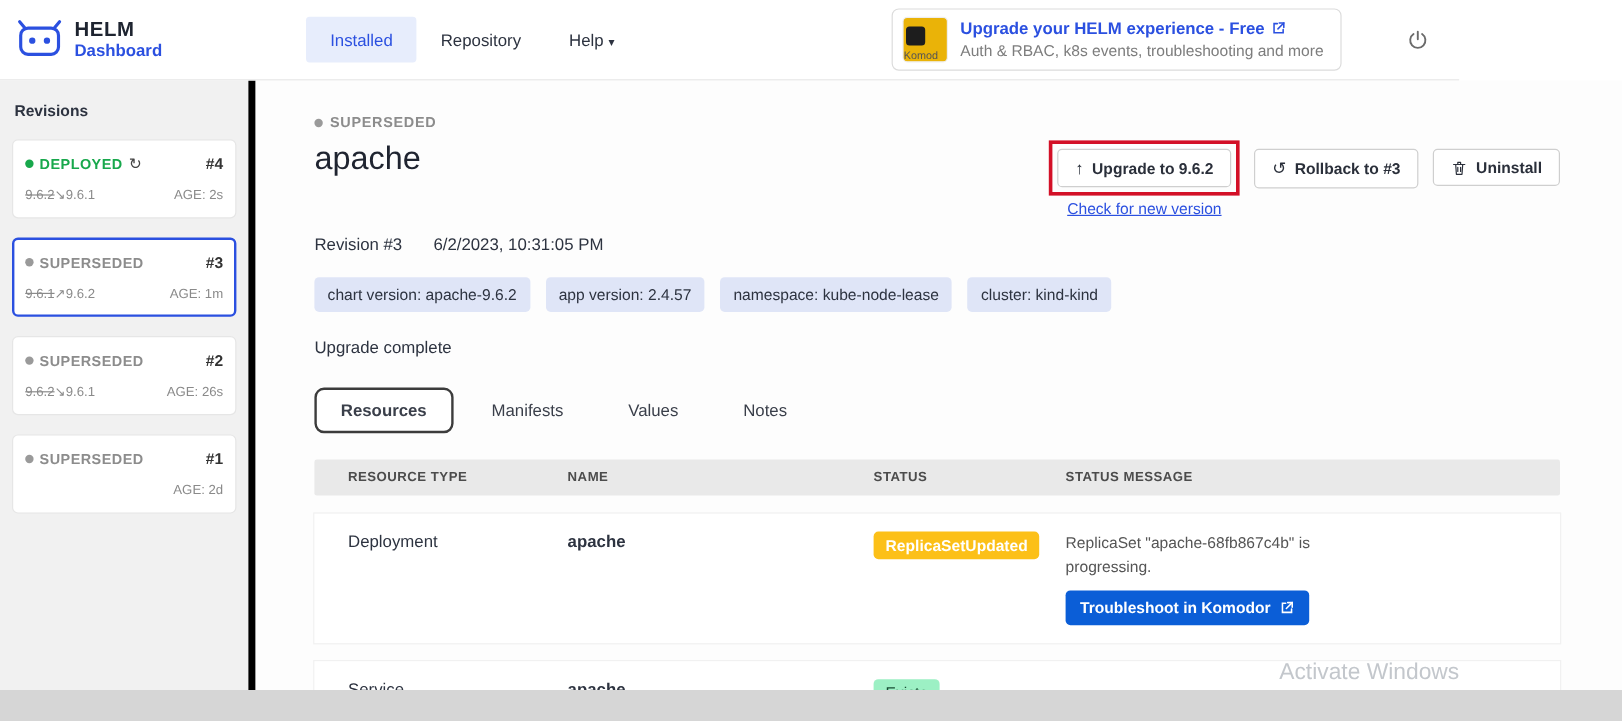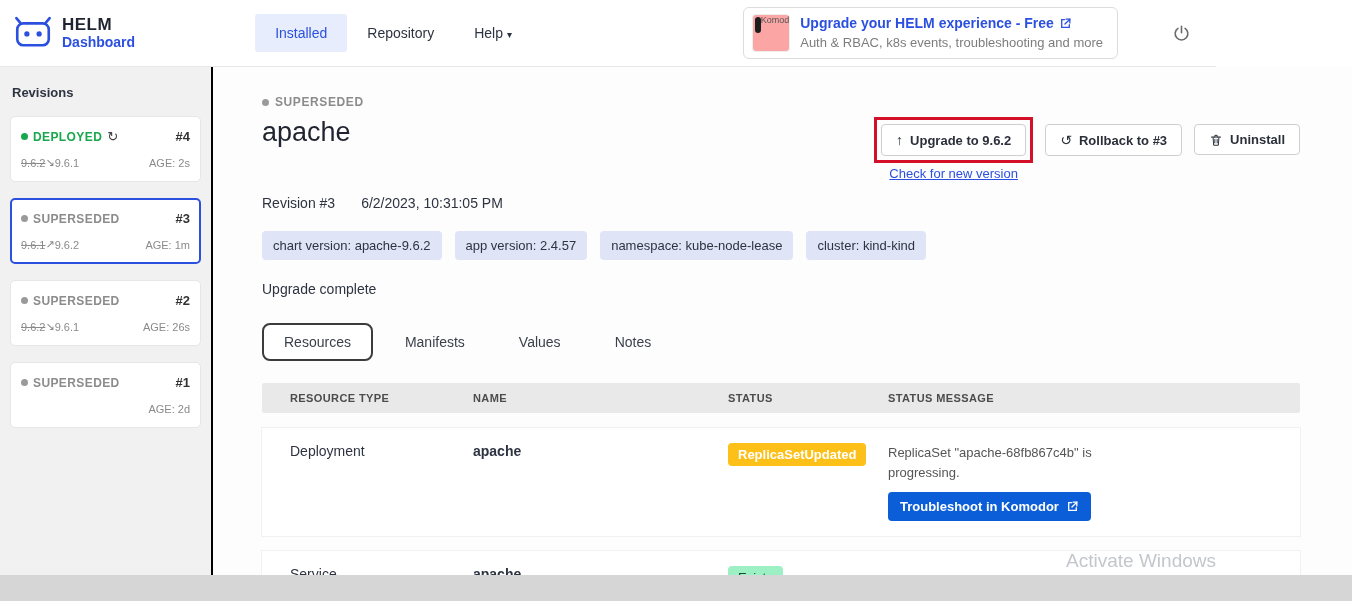--- a/index.html
+++ b/index.html
@@ -9,30 +9,30 @@
   .header { position:absolute; top:0; left:0; width:1216px; height:67px; background:#fff; border-bottom:1px solid #e8e8e8; display:flex; align-items:center; padding:0 18px 0 12px; z-index:5; }
   .logo { display:flex; align-items:center; gap:8px; cursor:pointer; }
   .logo-text { display:flex; flex-direction:column; line-height:1.1; }
   .logo-title { font-size:17px; font-weight:bold; color:#1e2430; letter-spacing:0.5px; }
   .logo-subtitle { font-size:14px; font-weight:bold; color:#2b50e0; }
   .nav { display:flex; align-items:center; margin-left:120px; }
   .nav-item { font-size:14px; color:#2d3340; text-decoration:none; cursor:pointer; padding:11px 20px; border-radius:3px; white-space:nowrap; }
   .nav-item.active { background:#e7edfc; color:#2b50e0; }
   .caret { font-size:10px; color:#2d3340; margin-left:4px; }
   .promo { margin-left:auto; margin-right:46px; display:flex; align-items:center; gap:10px; border:1px solid #dcdcdc; border-radius:6px; padding:6px 14px 6px 8px; height:52px; max-width:385px; cursor:pointer; }
-  .promo-img { width:38px; height:38px; border:1px solid #eee; border-radius:4px; overflow:hidden; display:flex; flex-direction:row; align-items:flex-start; justify-content:flex-end; background:#fca5a5; flex-shrink:0; }
+  .promo-img { width:38px; height:38px; border:1px solid #eee; border-radius:4px; overflow:hidden; display:flex; flex-direction:column; align-items:flex-start; justify-content:flex-end; background:#eab308; flex-shrink:0; }
   .promo-img .k-mark { width:16px; height:16px; background:#1d1d1d; border-radius:3px; margin:2px 0 3px 2px; }
   .promo-img span { font-size:9px; color:#555; white-space:nowrap; }
   .promo-texts { display:flex; flex-direction:column; line-height:1.45; overflow:hidden; }
   .promo-link { font-size:14px; font-weight:bold; color:#2b50e0; text-decoration:none; white-space:nowrap; display:flex; align-items:center; gap:5px; }
   .promo-sub { font-size:13px; color:#7d7d7d; white-space:nowrap; }
   .power-btn { width:34px; height:34px; display:flex; align-items:center; justify-content:center; cursor:pointer; }
 
   
-  .sidebar { position:absolute; top:67px; left:0; width:213px; height:508px; background:#f1f1f1; border-right:2px solid #000000; padding:18px 10px 0 10px; }
+  .sidebar { position:absolute; top:67px; left:0; width:213px; height:508px; background:#f1f1f1; border-right:6px solid #000000; padding:18px 10px 0 10px; }
   .sidebar-title { font-size:13px; font-weight:bold; color:#2d3340; margin-bottom:16px; padding-left:2px; }
   .rev-card { background:#fff; border:1px solid #e6e6e6; border-radius:5px; padding:12px 10px; margin-bottom:16px; cursor:pointer; }
   .rev-card.selected { border:2px solid #2b50e0; padding:11px 9px; }
   .rev-top { display:flex; align-items:center; gap:5px; }
   .dot { width:7px; height:7px; border-radius:50%; display:inline-block; flex-shrink:0; }
   .dot.green { background:#18a84c; }
   .dot.gray { background:#9a9a9a; }
   .rev-status { font-size:12px; font-weight:bold; letter-spacing:0.4px; }
   .rev-status.deployed { color:#18a84c; }
   .rev-status.superseded { color:#8c8c8c; }
@@ -56,21 +56,21 @@
   .red-box { border:3px solid #d31027; padding:4px; }
   .check-link { font-size:13px; color:#2b50e0; text-decoration:underline; margin-top:3px; cursor:pointer; }
   .side-btn { margin-top:7px; }
   .rev-date-row { display:flex; align-items:center; gap:26px; margin-top:14px; font-size:14px; color:#2d3340; }
   .badges { display:flex; align-items:center; gap:13px; margin-top:20px; }
   .badge { background:#dfe5f7; border-radius:4px; padding:7px 11px; font-size:13px; color:#2d3340; white-space:nowrap; }
   .badge b { font-weight:normal; }
   .description { margin-top:21px; font-size:14px; color:#2d3340; }
   .tabs { display:flex; align-items:center; gap:10px; margin-top:26px; }
   .tab { padding:9px 20px; font-size:14px; color:#3a3f4a; border:2px solid transparent; border-radius:8px; cursor:pointer; white-space:nowrap; }
-  .tab.active { border-color:#3c3c3c; background:#fff; font-weight:400; }
+  .tab.active { border-color:#3c3c3c; background:#fff; font-weight:700; }
 
   
   .table { margin-top:22px; }
   .t-head, .t-row { display:grid; grid-template-columns:197px 255px 160px 1fr; }
   .t-head { background:#e9e9e9; border-radius:2px; }
   .t-head > div { padding:9px 14px; font-size:11px; font-weight:bold; letter-spacing:0.4px; color:#4c4c4c; }
   .t-head > div:first-child, .t-row > div:first-child { padding-left:28px; }
   .t-row { background:#fff; margin-top:15px; box-shadow:0 0 0 1px #f1f1f1; }
   .t-row > div { padding:15px 14px; font-size:14px; color:#2d3340; }
   .cell-name { font-weight:bold; }

